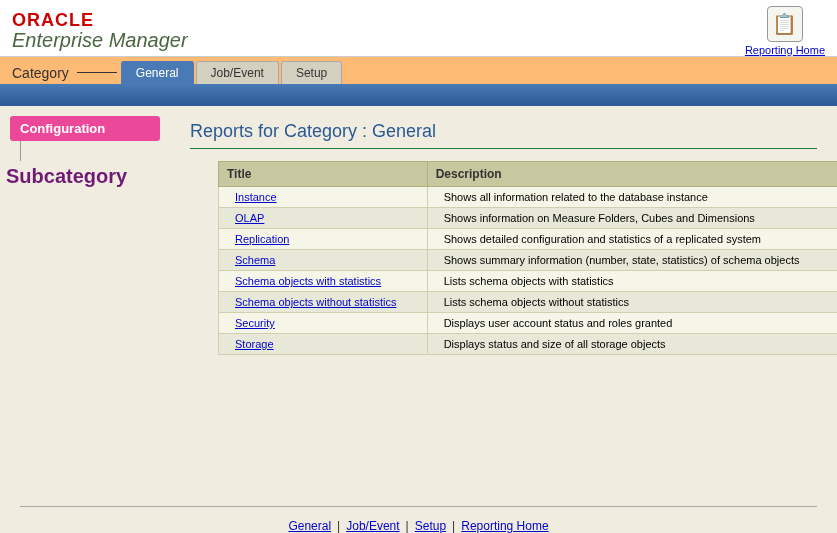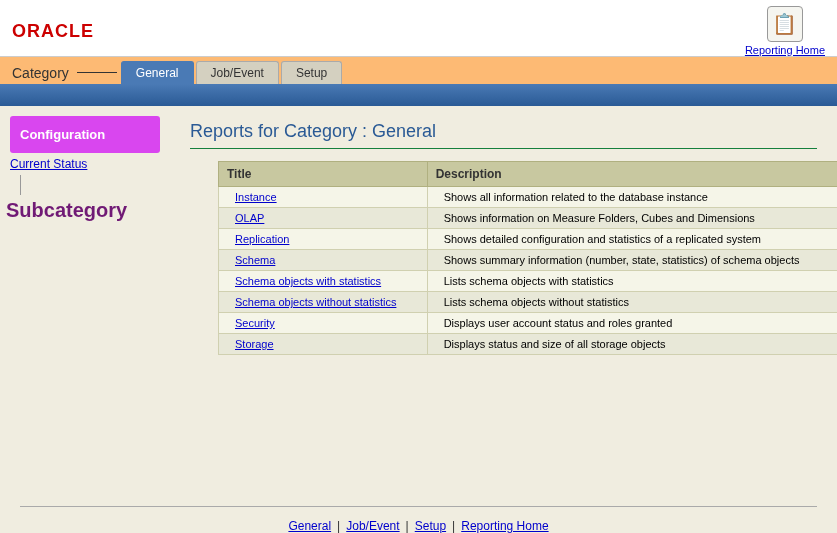--- a/index.html
+++ b/index.html
@@ -24,21 +24,21 @@
     .tab-inactive { background: #d4d0c0; color: #333; }
 
     
     .blue-bar { background: linear-gradient(to bottom, #4a7ab5, #2a5a95); height: 22px; width: 100%; }
 
     
     .content-wrapper { display: flex; }
 
     
     .sidebar { width: 170px; min-height: 380px; background: #f0ede0; padding-top: 10px; flex-shrink: 0; }
-    .sidebar-config { background: #d946ef; color: #fff; padding: 11px 10px; font-size: 13px; font-weight: bold; margin: 0 10px; border-radius: 3px; }
+    .sidebar-config { background: #ec4899; color: #fff; padding: 5px 10px; font-size: 13px; font-weight: bold; margin: 0 10px; border-radius: 3px; }
     .sidebar-item { padding: 4px 10px; }
     .sidebar-link { color: #0000cc; font-size: 12px; text-decoration: underline; cursor: pointer; }
     .sidebar-connector { width: 1px; height: 20px; background: #999; margin-left: 20px; }
     .subcategory-label { font-size: 20px; color: #701a75; padding: 4px 6px; font-weight: bold; }
 
     
     .main-content { flex: 1; padding: 15px 20px; }
     .page-title { font-size: 18px; color: #2a5a95; margin-bottom: 12px; border-bottom: 1px solid #15803d; padding-bottom: 6px; }
 
     
@@ -55,20 +55,21 @@
     .footer { padding: 12px 20px; display: flex; justify-content: center; gap: 6px; font-size: 12px; }
     .footer a { color: #0000cc; text-decoration: underline; cursor: pointer; }
     .footer span { color: #333; }
   </style>
 </head>
 <body>
 
 <div class="header">
   <div class="oracle-logo">
     <span class="oracle-text">ORACLE</span>
+    <span class="em-text">Enterprise Manager</span>
   </div>
   <div class="reporting-home-area">
     <div class="report-icon">
       <span class="report-icon-inner">📋</span>
     </div>
     <span class="reporting-home-link">Reporting Home</span>
   </div>
 </div>
 
 <div class="category-row">
@@ -78,23 +79,20 @@
   <div class="tab tab-inactive">Job/Event</div>
   <div class="tab tab-inactive">Setup</div>
 </div>
 
 <div class="blue-bar"></div>
 
 <div class="content-wrapper">
 
   <div class="sidebar">
     <div class="sidebar-config">Configuration</div>
-    <div class="sidebar-item">
-      <a class="sidebar-link">Current Status</a>
-    </div>
     <div class="sidebar-connector"></div>
     <div class="subcategory-label">Subcategory</div>
   </div>
 
   <div class="main-content">
     <div class="page-title">Reports for Category : General</div>
 
     <table class="reports-table">
       <thead>
         <tr>

